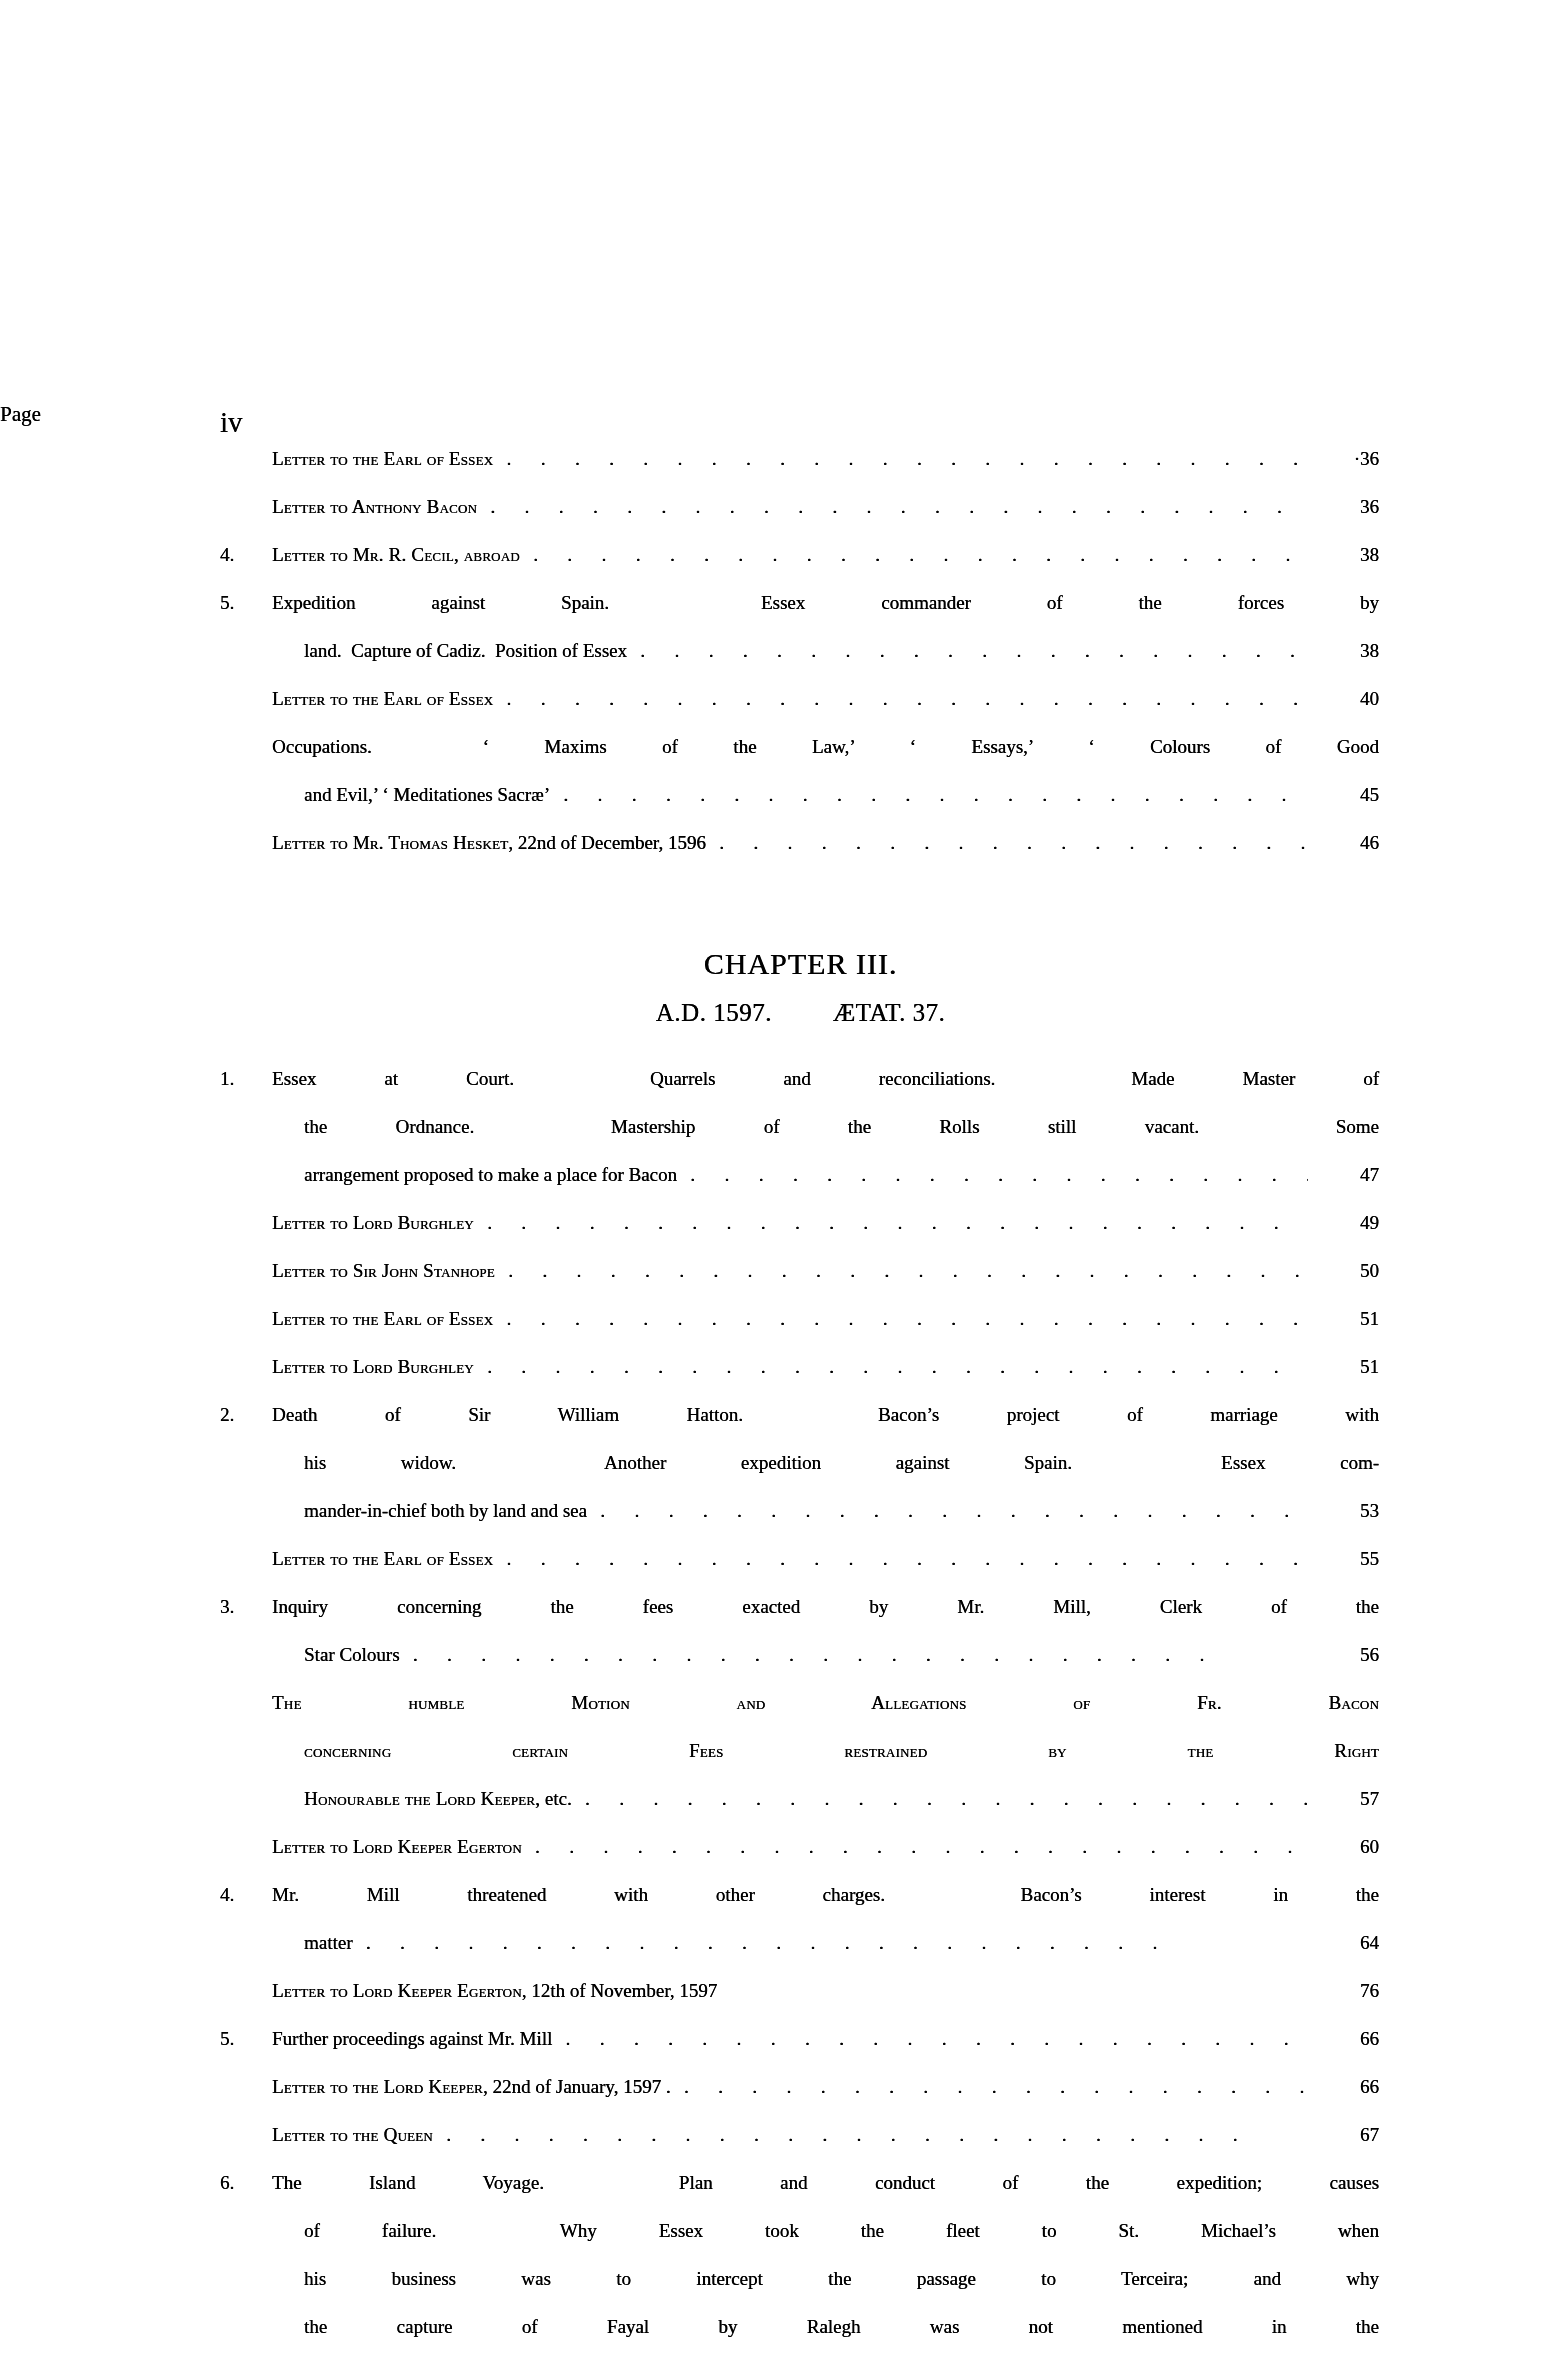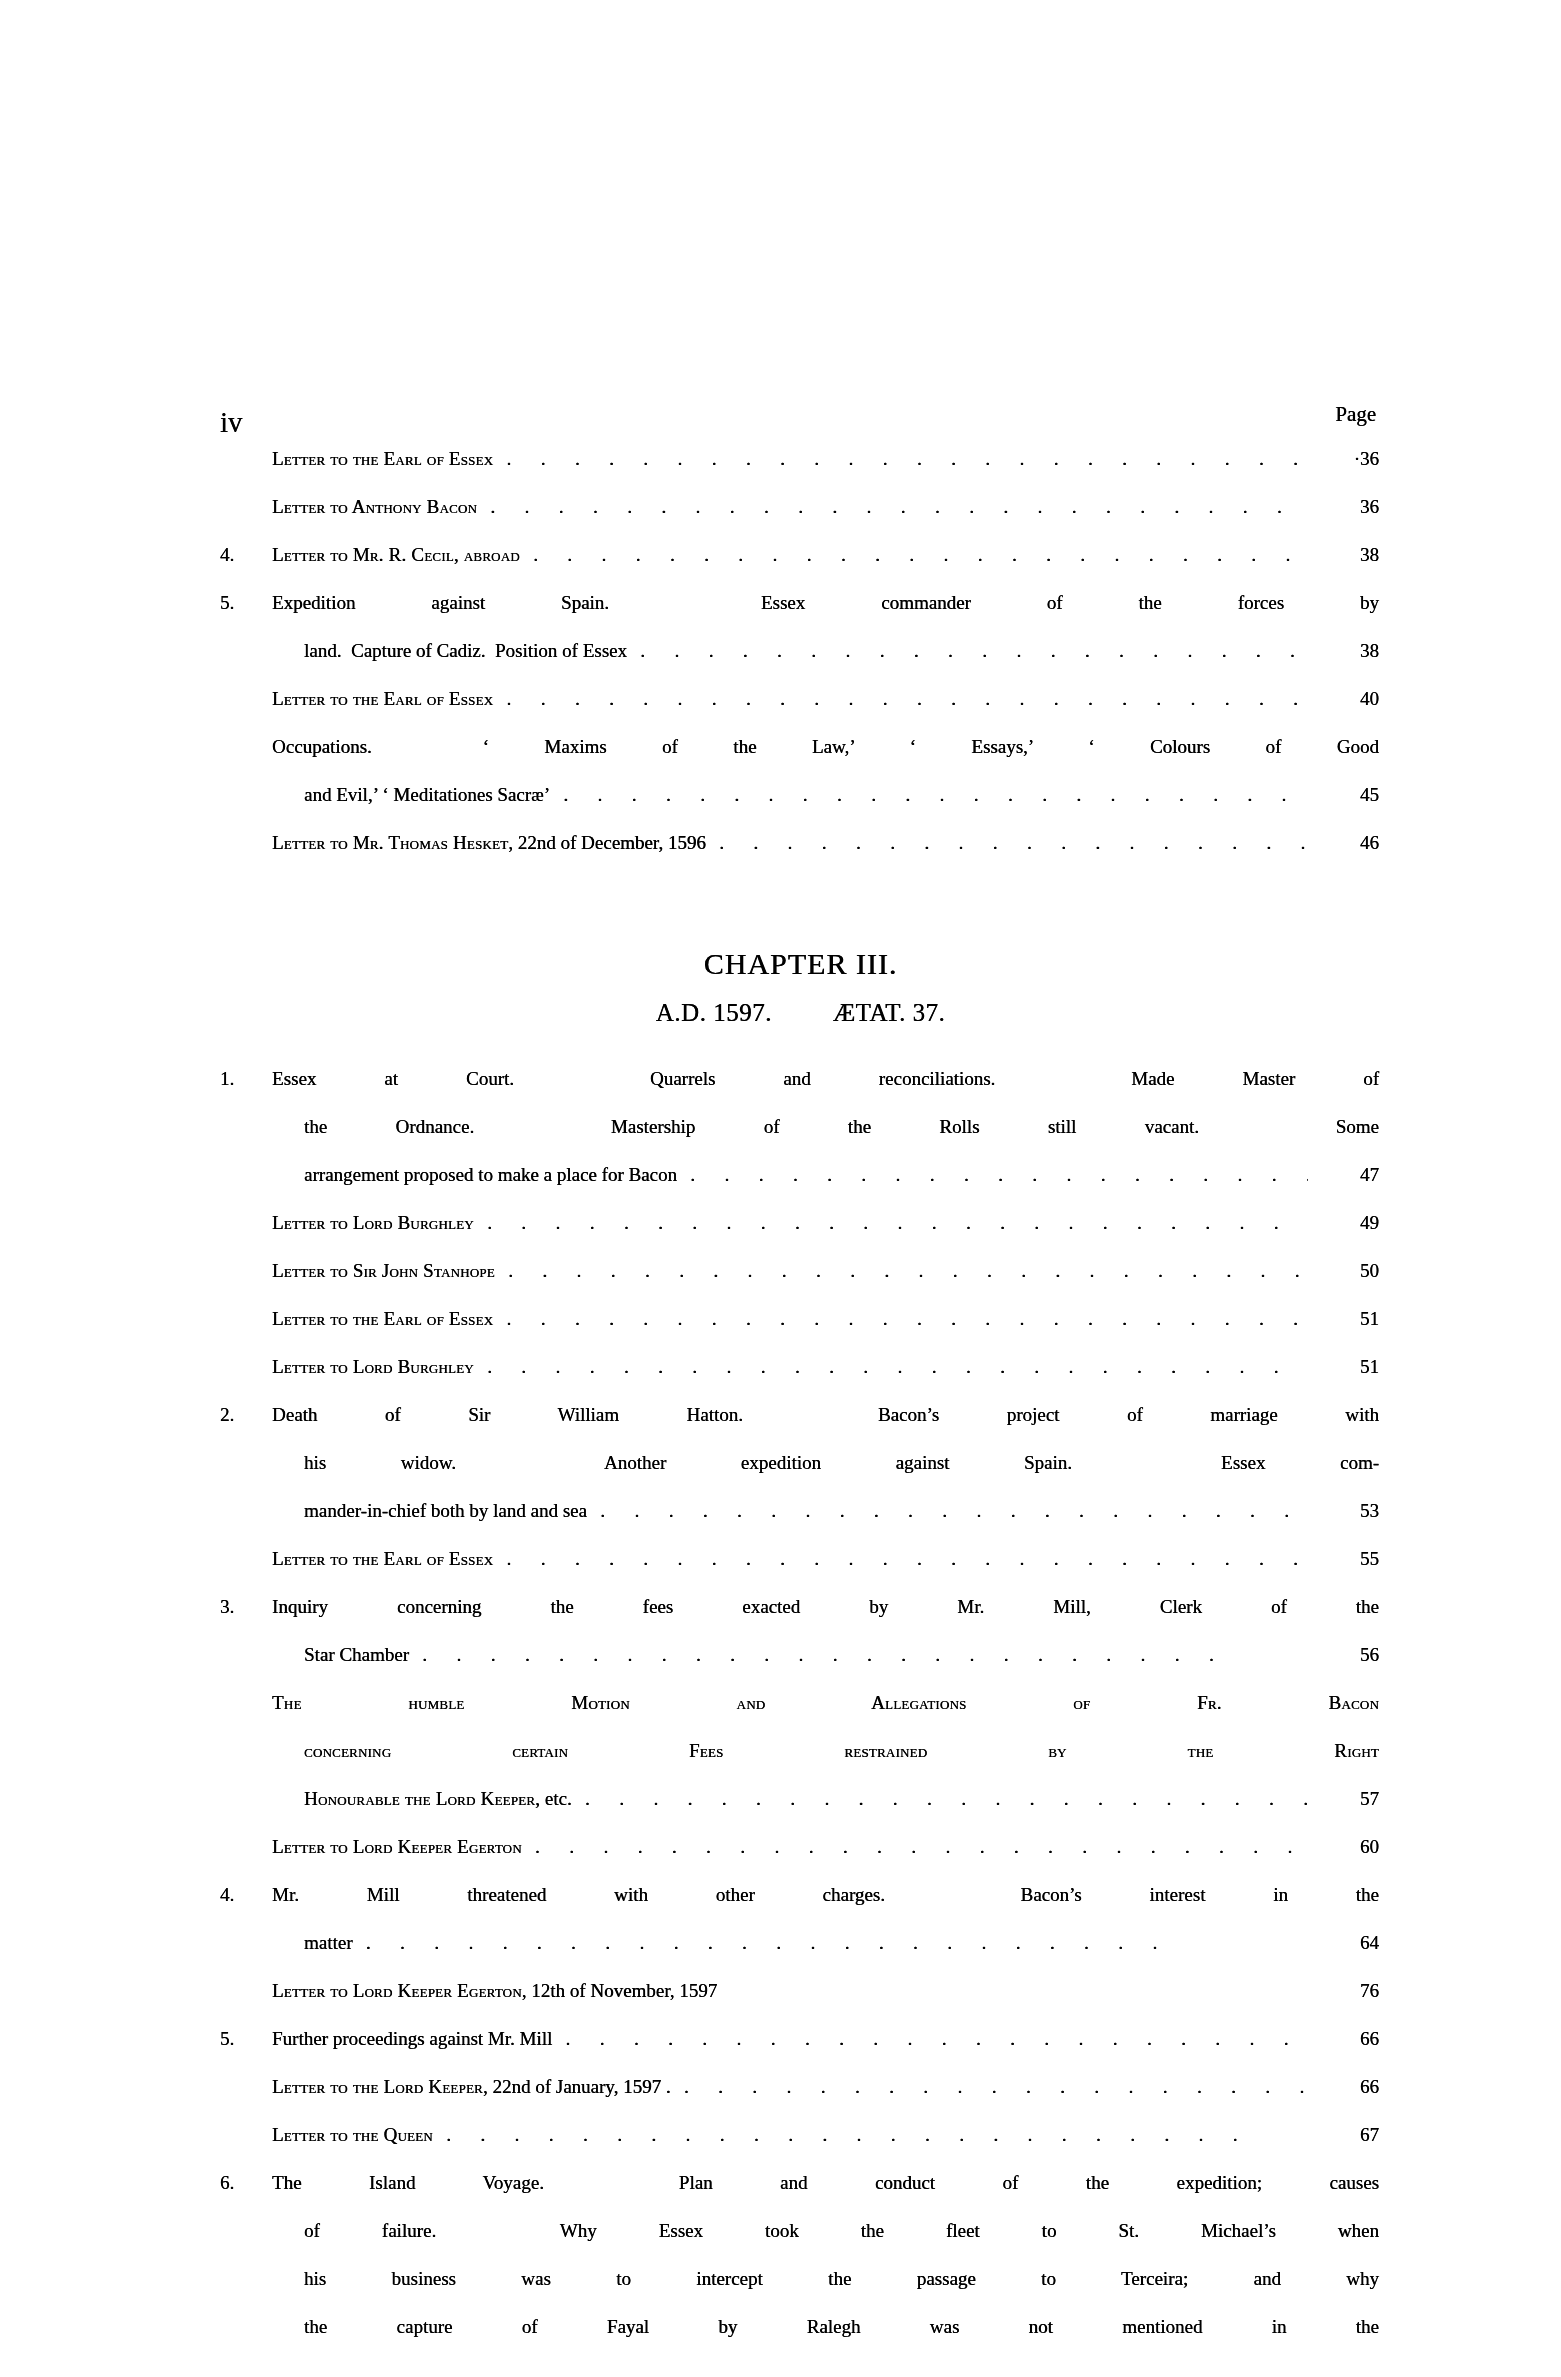--- a/index.html
+++ b/index.html
@@ -17,21 +17,21 @@
   .folio{
     position:absolute;left:220px;top:404px;
     font-size:28.5px;line-height:38px;
   }
   .doc-title{
     display:block;text-align:center;
     padding-left:222px;padding-right:183px;
     font-size:31px;line-height:38px;letter-spacing:1.4px;
   }
   .page-col-label{
-    text-align:right;padding-right:186px;
+    text-align:left;padding-right:186px;
     font-size:21px;line-height:24px;margin-top:16px;
   }
   
   .toc{margin-top:8.6px;font-size:19px;}
   .toc-line{line-height:48px;padding-right:183px;}
   .ind0{padding-left:220px;}
   .ind1{padding-left:272px;}
   .ind2{padding-left:304px;}
   .num{display:inline-block;width:52px;}
   .fill{text-align:justify;text-align-last:justify;}
@@ -153,21 +153,21 @@
         <span class="leader dots"></span>
         <span class="pagenum">53</span>
       </div>
       <div class="toc-line ind1 has-page">
         <span class="text"><span class="sc">Letter to the Earl of Essex</span></span>
         <span class="leader dots"></span>
         <span class="pagenum">55</span>
       </div>
       <div class="toc-line ind0 fill"><span class="num">3.</span><span class="text"><span class="rm">Inquiry concerning the fees exacted by Mr. Mill, Clerk of the</span></span></div>
       <div class="toc-line ind2 has-page">
-        <span class="text"><span class="rm">Star Chamber</span></span>
+        <span class="text"><span class="rm">Star Colours</span></span>
         <span class="leader dots"></span>
         <span class="pagenum">56</span>
       </div>
       <div class="toc-line ind1 fill"><span class="text"><span class="sc">The humble Motion and Allegations of Fr. Bacon</span></span></div>
       <div class="toc-line ind2 fill"><span class="text"><span class="sc">concerning certain Fees restrained by the Right</span></span></div>
       <div class="toc-line ind2 has-page">
         <span class="text"><span class="sc">Honourable the Lord Keeper,</span><span class="rm"> etc.</span></span>
         <span class="leader dots"></span>
         <span class="pagenum">57</span>
       </div>

